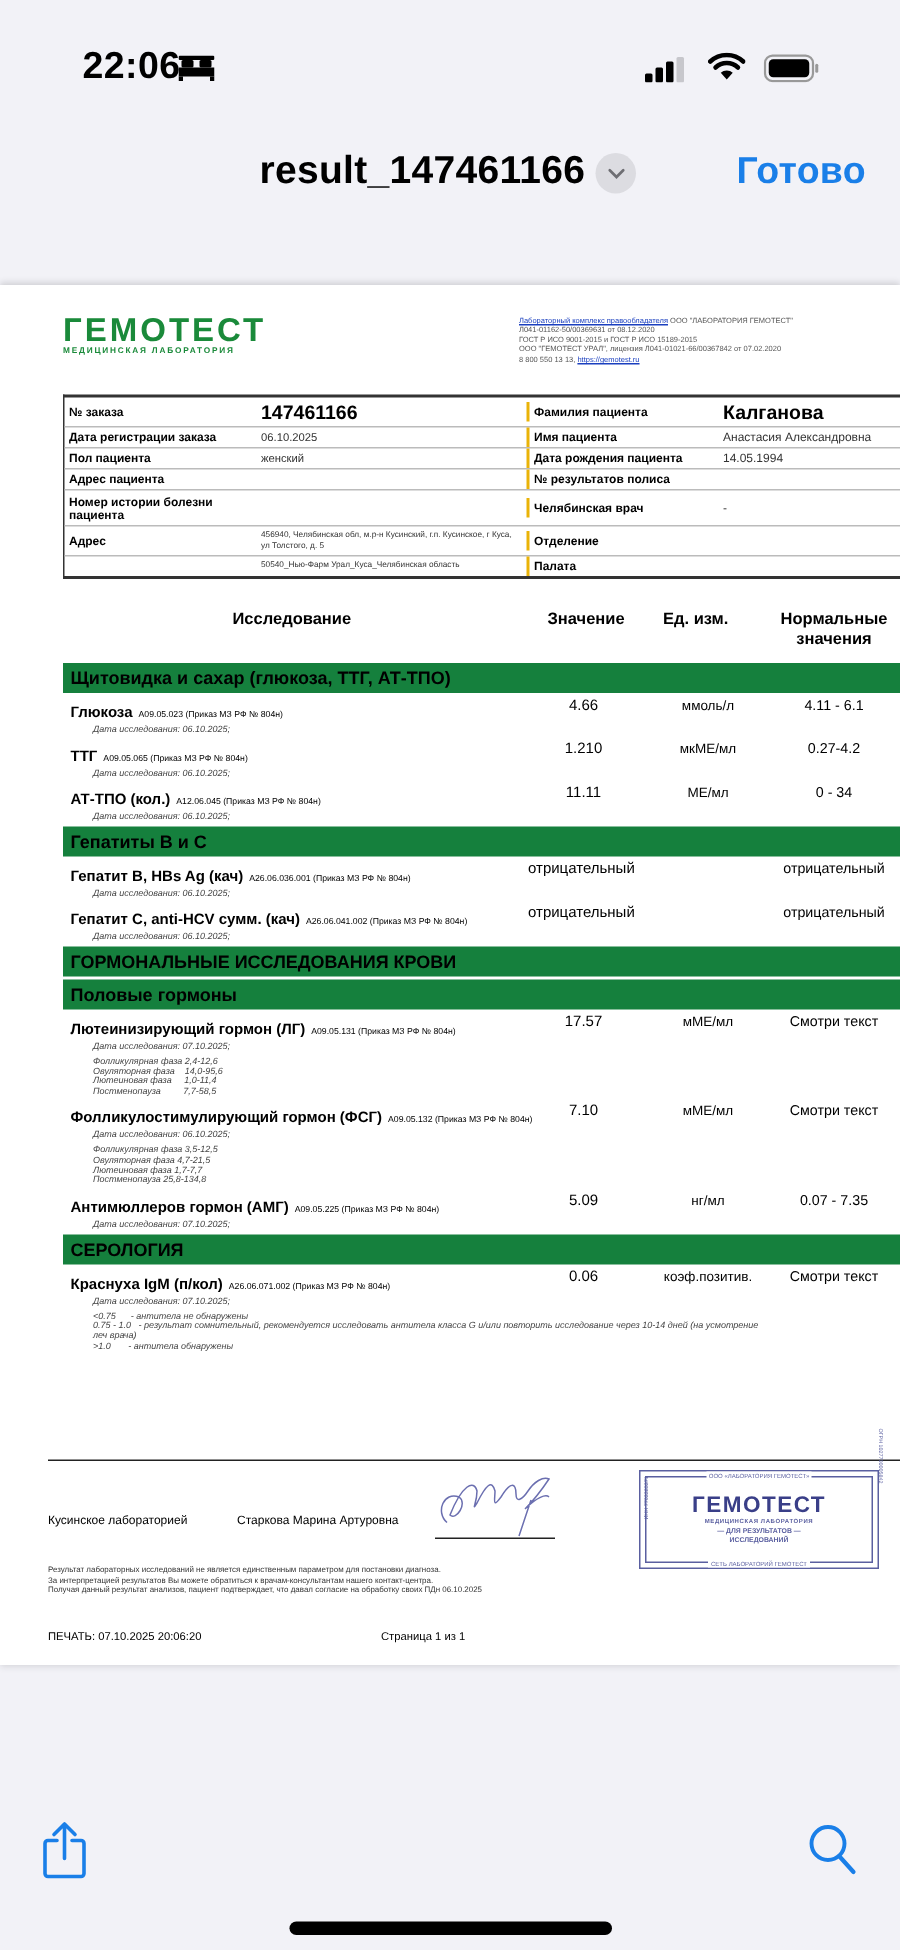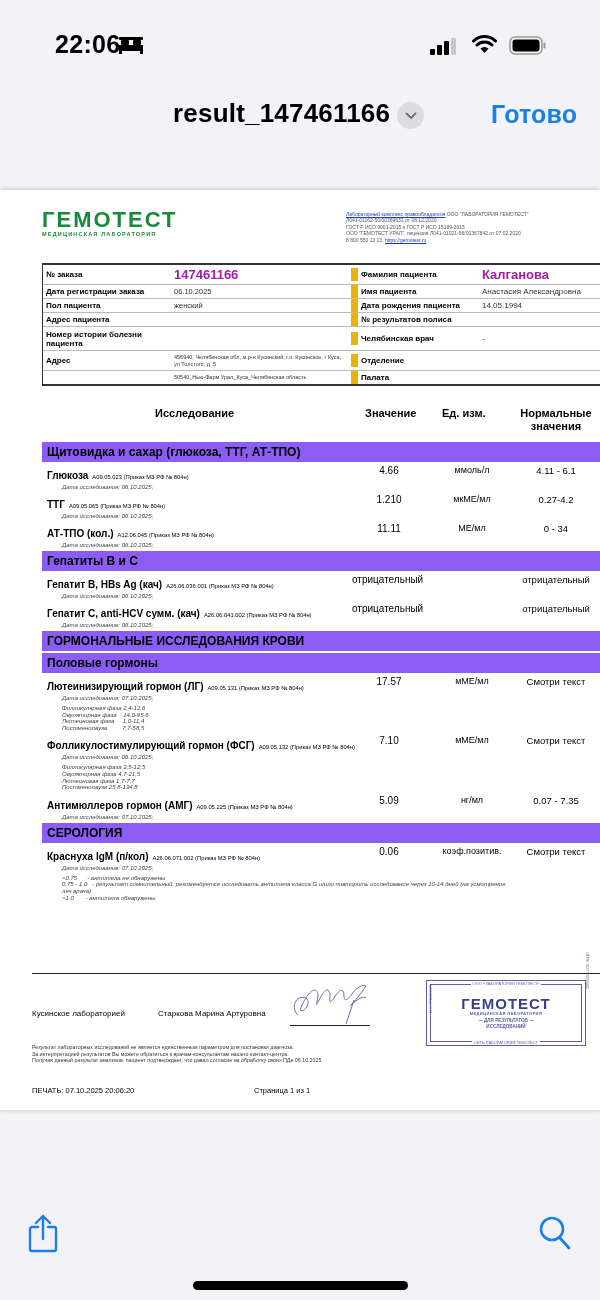--- a/index.html
+++ b/index.html
@@ -20,35 +20,35 @@
   .logo-main { font-size: 22px; font-weight: bold; color: #1a8a3a; letter-spacing: 2px; line-height: 20px; }
   .logo-sub { font-size: 5.5px; font-weight: bold; color: #1a8a3a; letter-spacing: 1.2px; margin-top: 1px; }
   .lab-info { position: absolute; left: 346px; top: 21px; font-size: 5px; line-height: 6.4px; color: #555; width: 252px; }
   .lab-info .lnk { color: #1a3fbf; text-decoration: underline; }
 
   .info-table { position: absolute; left: 42px; top: 73px; width: 558px; border-top: 2px solid #333; border-bottom: 2px solid #333; border-left: 1px solid #333; }
   .info-row { display: flex; border-bottom: 1px solid #bbb; font-size: 8px; min-height: 13px; align-items: center; }
   .info-row:last-child { border-bottom: none; }
   .cell-l-label { width: 128px; padding: 2px 3px; font-weight: bold; }
   .cell-l-val { width: 180px; padding: 2px 3px; font-size: 7.5px; color: #333; }
-  .cell-r-label { width: 128px; padding: 2px 3px; font-weight: bold; border-left: 7px solid #eab308; }
+  .cell-r-label { width: 128px; padding: 2px 3px; font-weight: bold; border-left: 2px solid #eab308; }
   .cell-r-val { flex: 1; padding: 2px 3px; color: #333; }
-  .big-val { font-size: 13px; font-weight: bold; color: #a21caf; }
+  .big-val { font-size: 13px; font-weight: bold; color: #000000; }
   .small-val { font-size: 5.5px; line-height: 6.5px; }
   .diag-row { position: absolute; left: 42px; top: 196px; width: 558px; height: 14px; border-left: 1px solid #333; border-top: 1px solid #333; font-size: 8px; font-weight: bold; padding: 3px 3px; }
 
   .res-header { position: absolute; left: 42px; top: 217px; width: 558px; height: 30px; font-size: 11px; font-weight: bold; }
   .res-header span { position: absolute; }
   .h-study { left: 113px; top: 0; }
   .h-val { left: 323px; top: 0; }
   .h-unit { left: 400px; top: 0; }
   .h-norm { left: 470px; top: 0; text-align: center; line-height: 13px; }
 
   .results { position: absolute; left: 42px; top: 252px; width: 558px; }
-  .section { background: #8b5cf6; font-weight: bold; font-size: 12px; padding: 3px 5px; height: 20px; margin-bottom: 2px; }
+  .section { background: #15803d; font-weight: bold; font-size: 12px; padding: 3px 5px; height: 20px; margin-bottom: 2px; }
   .test { position: relative; padding: 1px 5px 3px 5px; }
   .t-name { font-size: 10px; font-weight: bold; }
   .t-code { font-size: 5.8px; font-weight: normal; margin-left: 4px; }
   .t-date { font-size: 6px; font-style: italic; color: #444; padding-left: 15px; margin-top: 1px; }
   .t-notes { font-size: 6px; font-style: italic; color: #444; padding-left: 15px; margin-top: 4px; line-height: 6.6px; white-space: pre; }
   .t-val { position: absolute; left: 317px; top: 1px; width: 60px; text-align: center; font-size: 10px; }
   .t-val.text { text-align: left; left: 310px; width: 90px; }
   .t-unit { position: absolute; left: 390px; top: 1px; width: 80px; text-align: center; font-size: 9px; }
   .t-norm { position: absolute; left: 470px; top: 1px; width: 88px; text-align: center; font-size: 9.5px; }
 

